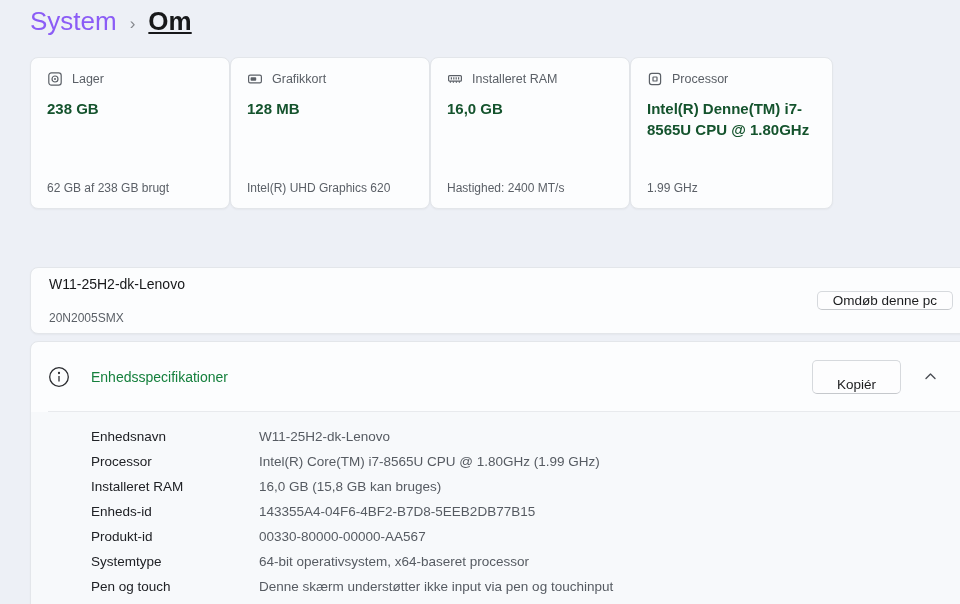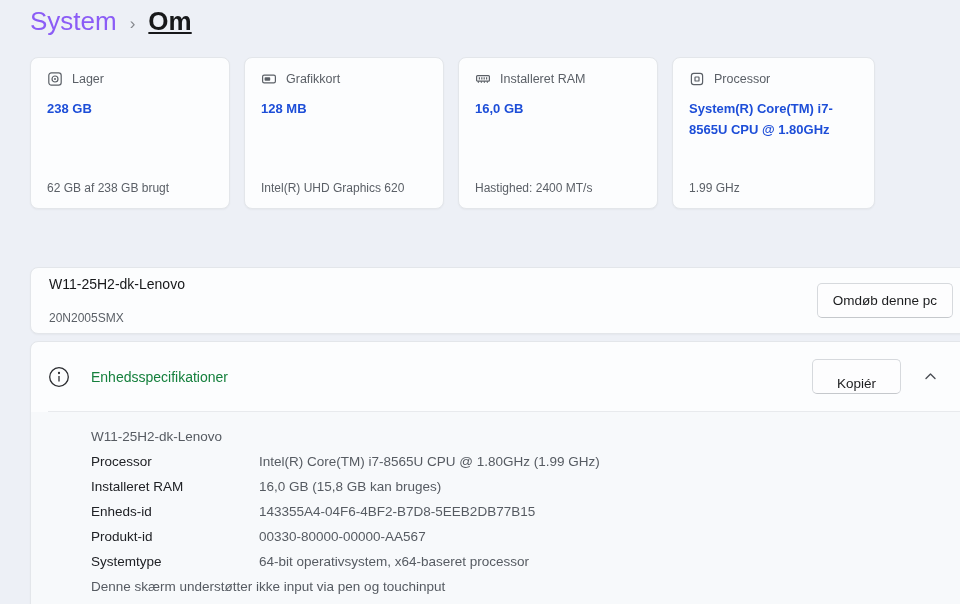--- a/index.html
+++ b/index.html
@@ -11,47 +11,47 @@
     font-family:"Liberation Sans", sans-serif;
     -webkit-font-smoothing:antialiased;
   }
   
   .breadcrumb { position:absolute; left:30px; top:6px; display:flex; align-items:center; gap:13px; }
   .crumb-parent { font-size:26px; font-weight:400; color:#8b5cf6; }
   .crumb-sep { font-size:17px; color:#85888d; padding-top:4px; }
   .crumb-current { font-size:26px; font-weight:700; color:#17181a;text-decoration:underline; }
 
   
-  .cards-row { position:absolute; left:30px; top:57px; display:flex; gap:14px; }
+  .cards-row { position:absolute; left:30px; top:57px; display:flex; }
   .card {
     width:200px; height:152px;
     background:#fcfdfe;
     border:1px solid #e3e6ea;
     border-radius:8px;
     padding:13px 15px 13px 16px;
     display:flex; flex-direction:column;
     box-shadow:0 1px 2px rgba(0,0,0,0.04);
   }
   .card:last-child { width:203px; }
   .card-head { display:flex; align-items:center; gap:9px; }
   .card-label { font-size:12.5px; color:#5b6067; }
-  .card-value { margin-top:11px; font-size:13px; font-weight:700; color:#1d4ed8; line-height:21px; }
+  .card-value { margin-top:11px; font-size:15px; font-weight:700; color:#14532d; line-height:21px; }
   .card-caption { margin-top:auto; font-size:12px; color:#5b6067; }
   .ic { flex:0 0 auto; display:block; stroke:#5b6067; fill:none; stroke-width:1.2; }
 
   
   .panel {
     position:absolute; left:30px; width:942px;
     background:#fcfdfe;
     border:1px solid #e3e6ea;
     border-radius:8px;
     box-shadow:0 1px 2px rgba(0,0,0,0.04);
   }
   .btn {
-    height:35px; padding:0 15px;
+    height:19px; padding:0 15px;
     background:#fdfdfe;
     border:1px solid #d6d9dd; border-bottom-color:#c5c8cc;
     border-radius:5px;
     font-size:13.5px; color:#1b1c1e;
     font-family:"Liberation Sans", sans-serif;
     white-space:nowrap;
   }
 
   
   .device-panel { top:267px; height:67px; display:flex; align-items:center; padding:0 18px; }
@@ -130,21 +130,21 @@
   </div>
 
   <div class="card">
     <div class="card-head">
       <svg class="ic" width="16" height="16" viewBox="0 0 16 16">
         <rect x="2.4" y="2.4" width="11.2" height="11.2" rx="2.4"></rect>
         <rect x="6" y="6" width="4" height="4" rx="0.6"></rect>
       </svg>
       <span class="card-label">Processor</span>
     </div>
-    <div class="card-value">System(R) Core(TM) i7-8565U CPU @ 1.80GHz</div>
+    <div class="card-value">Intel(R) Denne(TM) i7-8565U CPU @ 1.80GHz</div>
     <div class="card-caption">1.99 GHz</div>
   </div>
 
 </div>
 
 <div class="panel device-panel">
   <div class="device-info">
     <span class="device-name">W11-25H2-dk-Lenovo</span>
     <span class="device-model">20N2005SMX</span>
   </div>
@@ -164,20 +164,21 @@
     <button class="btn copy-btn">Kopiér</button>
     <button class="chevron-btn">
       <svg class="chev" width="13" height="13" viewBox="0 0 13 13">
         <polyline points="2,8.5 6.5,4 11,8.5"></polyline>
       </svg>
     </button>
   </div>
   <div class="specs-divider"></div>
   <div class="specs-content">
     <div class="spec-row">
+      <span class="spec-label">Enhedsnavn</span>
       <span class="spec-value">W11-25H2-dk-Lenovo</span>
     </div>
     <div class="spec-row">
       <span class="spec-label">Processor</span>
       <span class="spec-value">Intel(R) Core(TM) i7-8565U CPU @ 1.80GHz (1.99 GHz)</span>
     </div>
     <div class="spec-row">
       <span class="spec-label">Installeret RAM</span>
       <span class="spec-value">16,0 GB (15,8 GB kan bruges)</span>
     </div>
@@ -187,16 +188,17 @@
     </div>
     <div class="spec-row">
       <span class="spec-label">Produkt-id</span>
       <span class="spec-value">00330-80000-00000-AA567</span>
     </div>
     <div class="spec-row">
       <span class="spec-label">Systemtype</span>
       <span class="spec-value">64-bit operativsystem, x64-baseret processor</span>
     </div>
     <div class="spec-row">
+      <span class="spec-label">Pen og touch</span>
       <span class="spec-value">Denne skærm understøtter ikke input via pen og touchinput</span>
     </div>
   </div>
 </div>
 
 </body></html>

